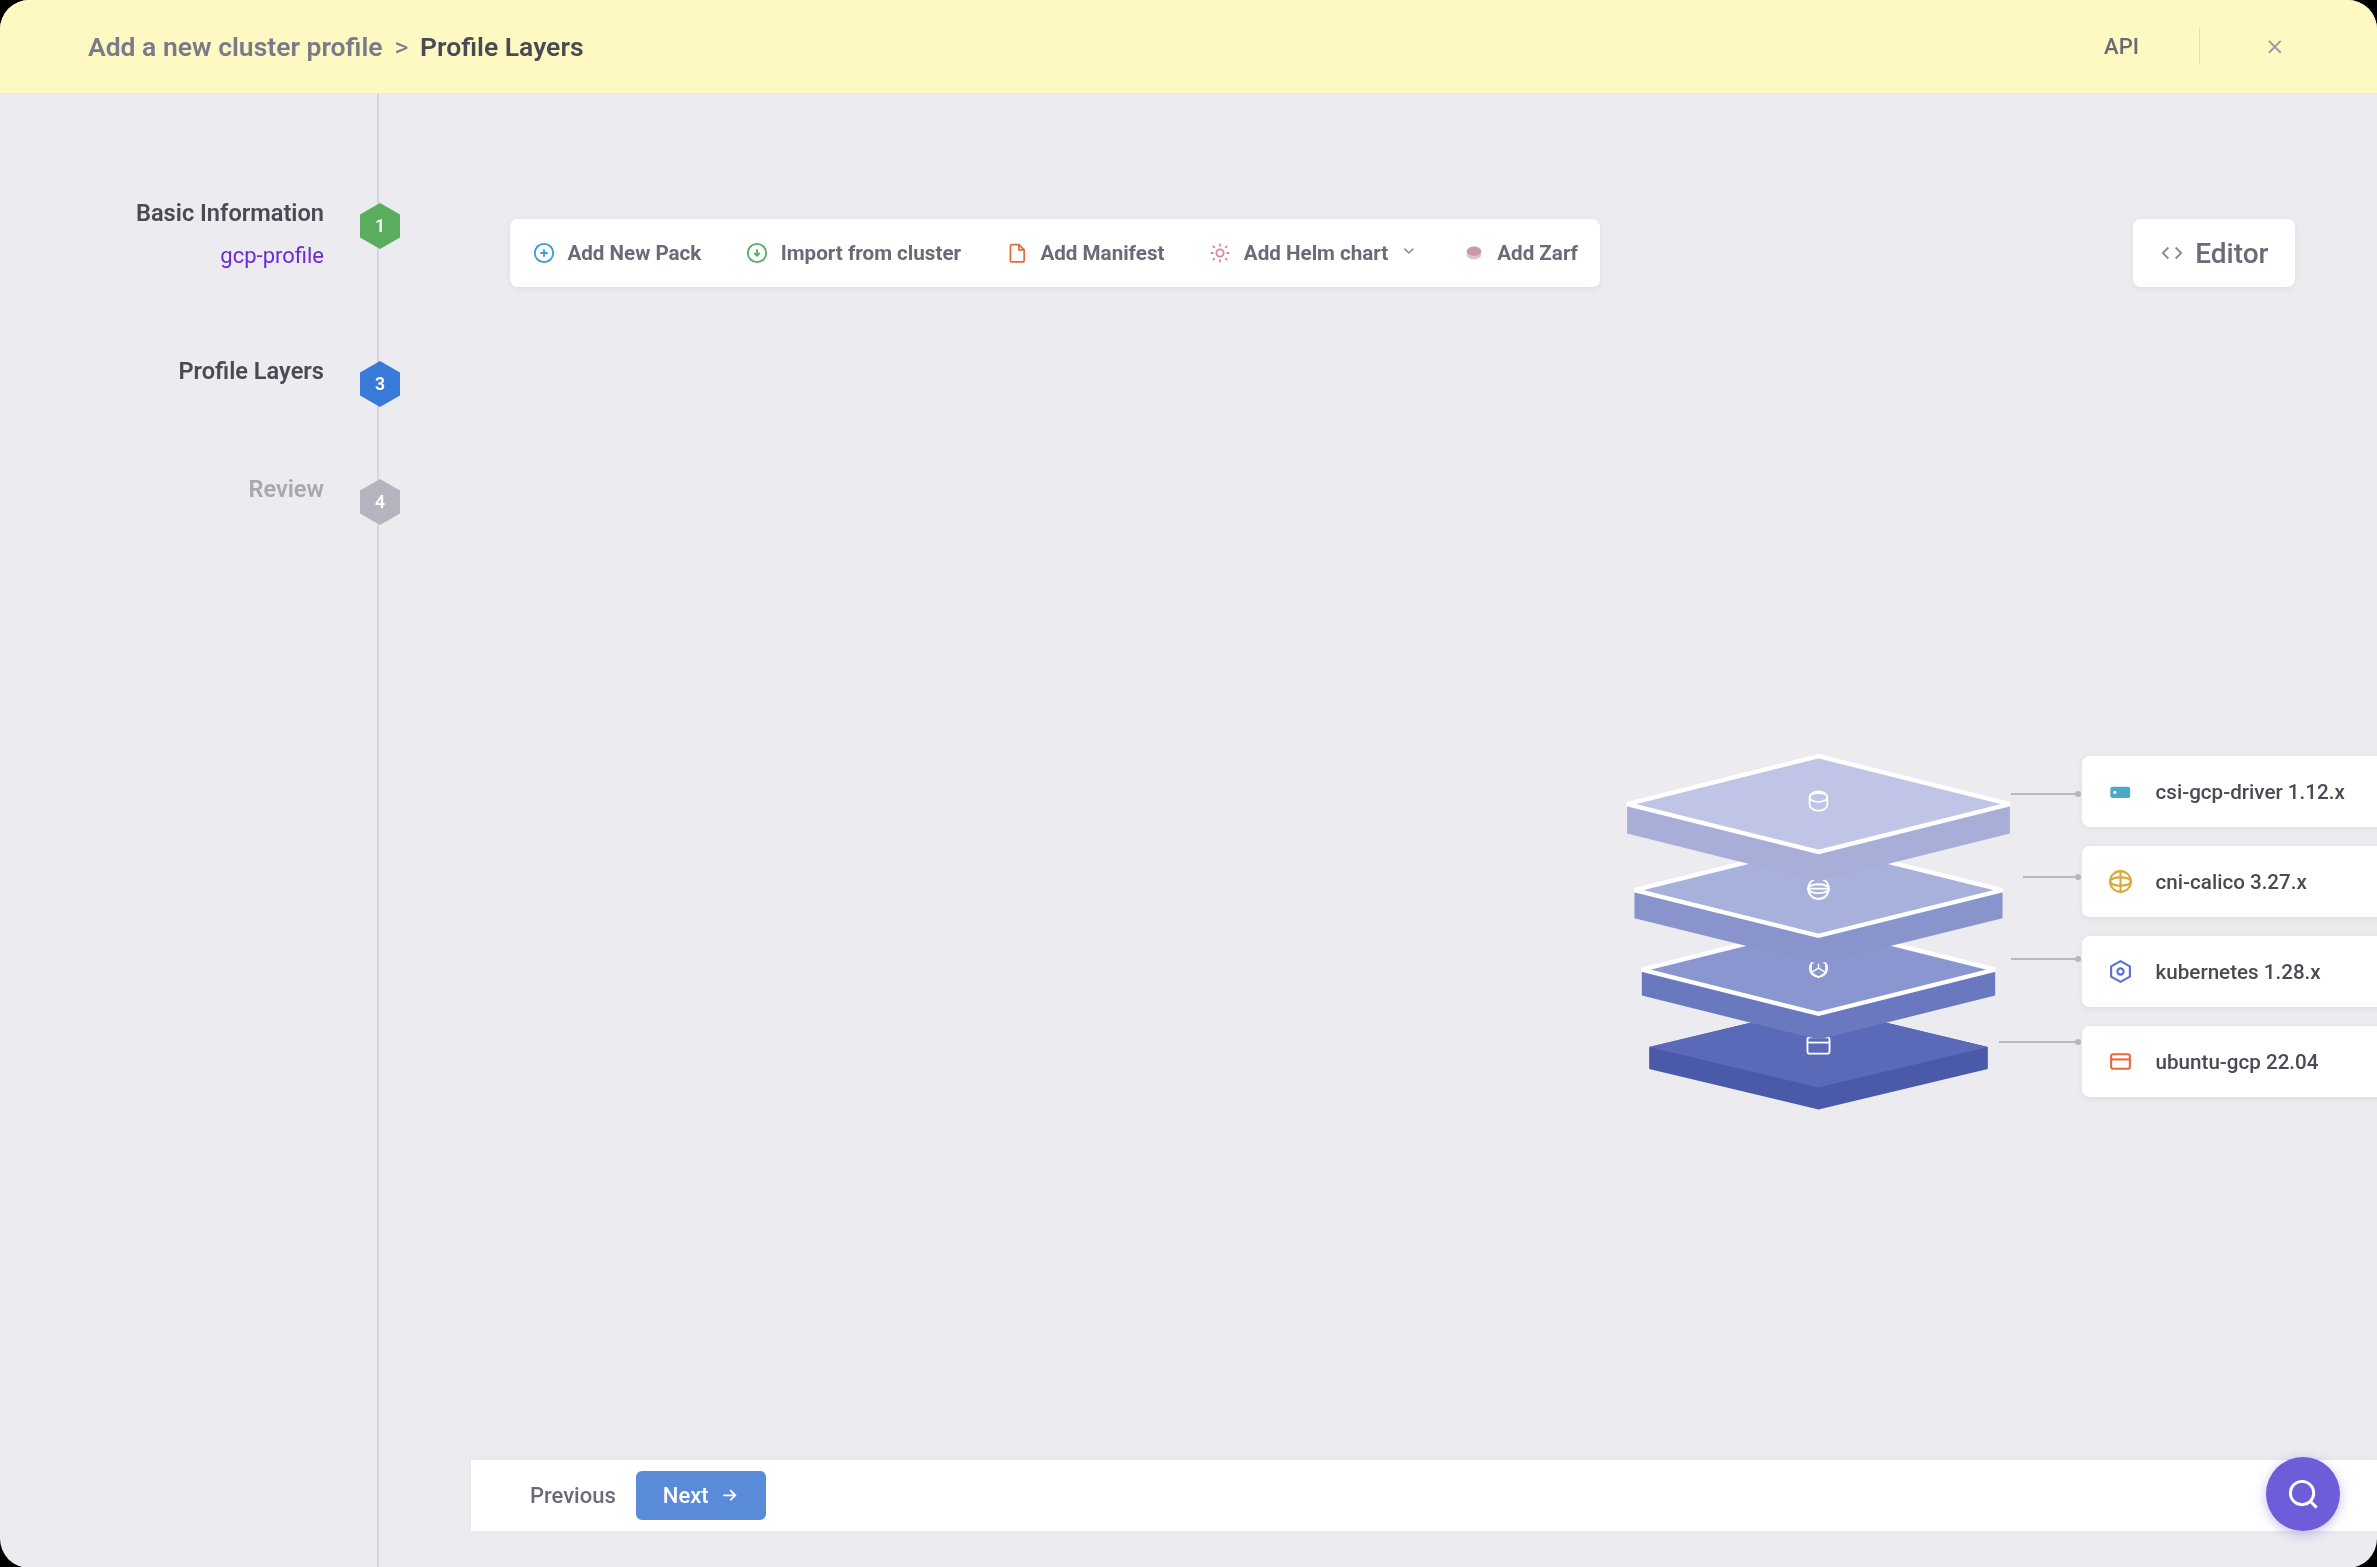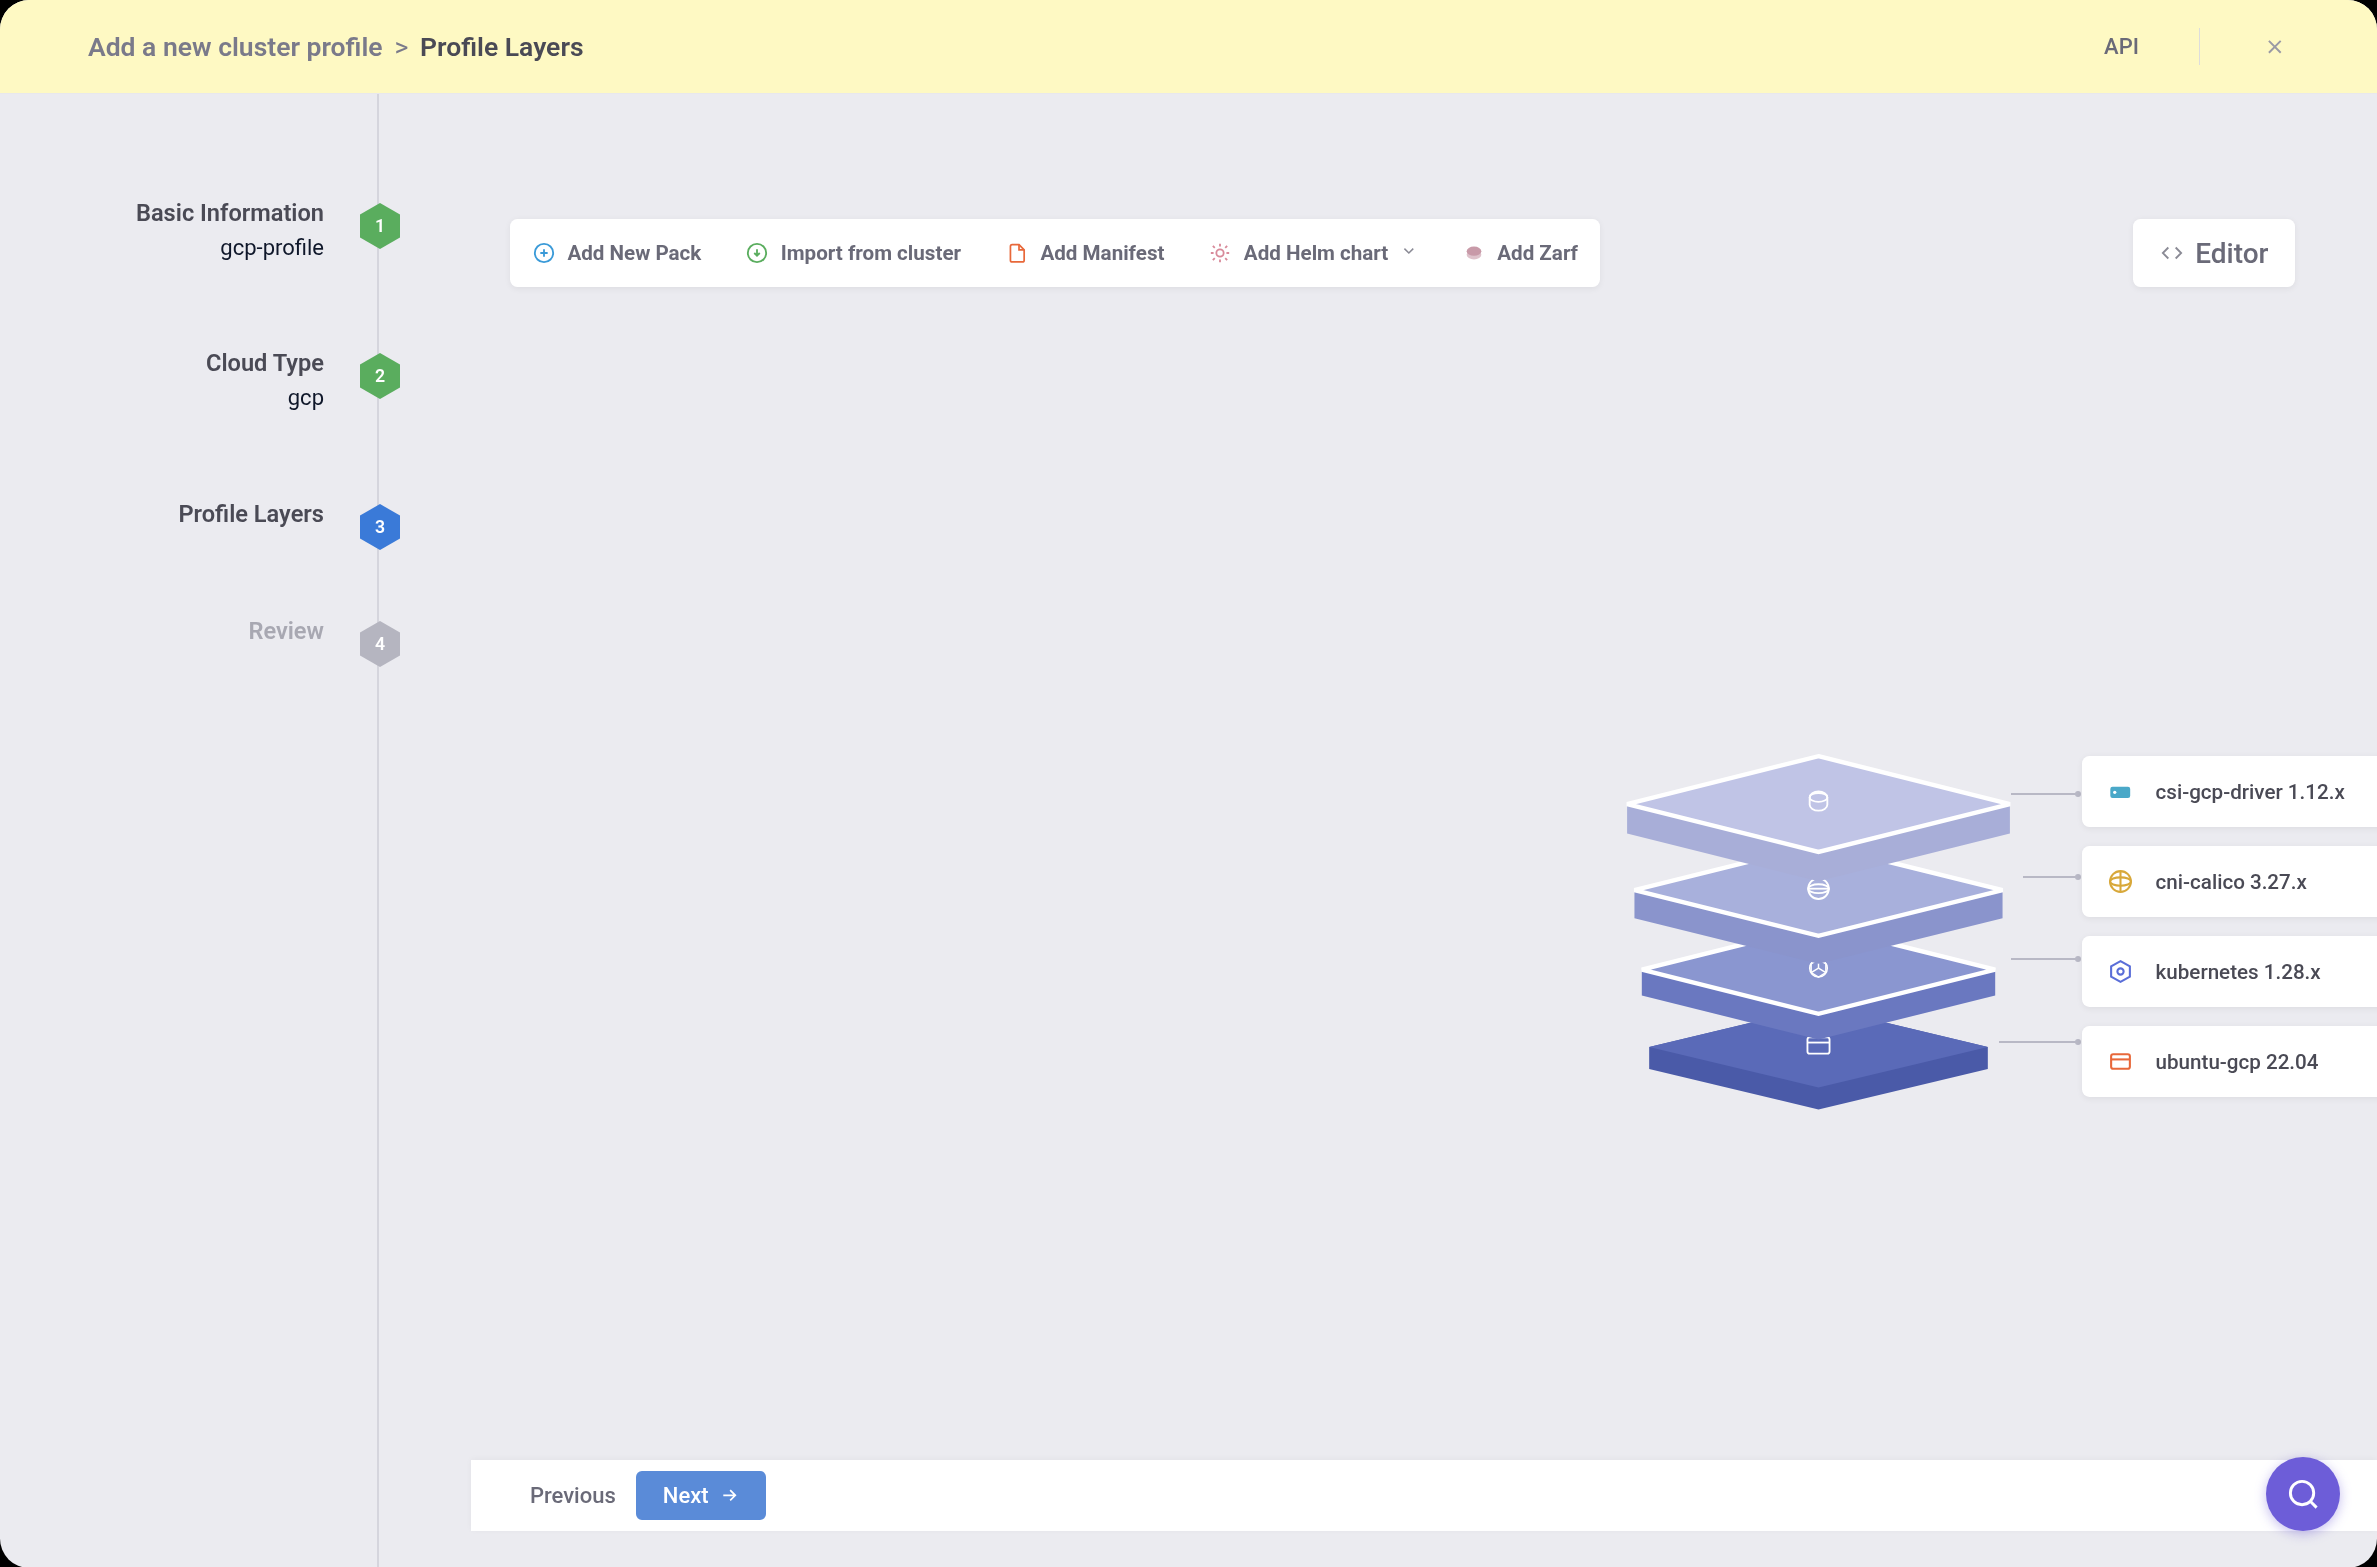--- a/index.html
+++ b/index.html
@@ -101,22 +101,22 @@
 .step-title {
   font-size: 23.6px;
   font-weight: 600;
   color: #4a4a55;
 }
 .step-title.inactive {
   color: #a8a8b2;
 }
 .step-sub {
   font-size: 22px;
-  color: #0f172a;
-  margin-top: 8px;
+  color: #6d28d9;
+  margin-top: 16px;
 }
 .step-hex {
   position: absolute;
   right: -17px;
   top: 5.9px;
   width: 40px;
   height: 46px;
   display: flex;
   align-items: center;
   justify-content: center;
@@ -311,32 +311,20 @@
           <div class="step-sub">gcp-profile</div>
         </div>
         <div class="step-hex">
           <svg class="hex-svg" viewBox="0 0 54 62">
               <polygon points="27,0 54,15.5 54,46.5 27,62 0,46.5 0,15.5" fill="#5aad5e"></polygon>
             </svg>
           <span>1</span>
         </div>
       </div>
 
-      <div class="step">
-        <div class="step-text">
-          <div class="step-title">Cloud Type</div>
-          <div class="step-sub">gcp</div>
-        </div>
-        <div class="step-hex">
-          <svg class="hex-svg" viewBox="0 0 54 62">
-              <polygon points="27,0 54,15.5 54,46.5 27,62 0,46.5 0,15.5" fill="#5aad5e"></polygon>
-            </svg>
-          <span>2</span>
-        </div>
-      </div>
 
       <div class="step">
         <div class="step-text">
           <div class="step-title">Profile Layers</div>
         </div>
         <div class="step-hex">
           <svg class="hex-svg" viewBox="0 0 54 62">
               <polygon points="27,0 54,15.5 54,46.5 27,62 0,46.5 0,15.5" fill="#3a7ad8"></polygon>
             </svg>
           <span>3</span>

